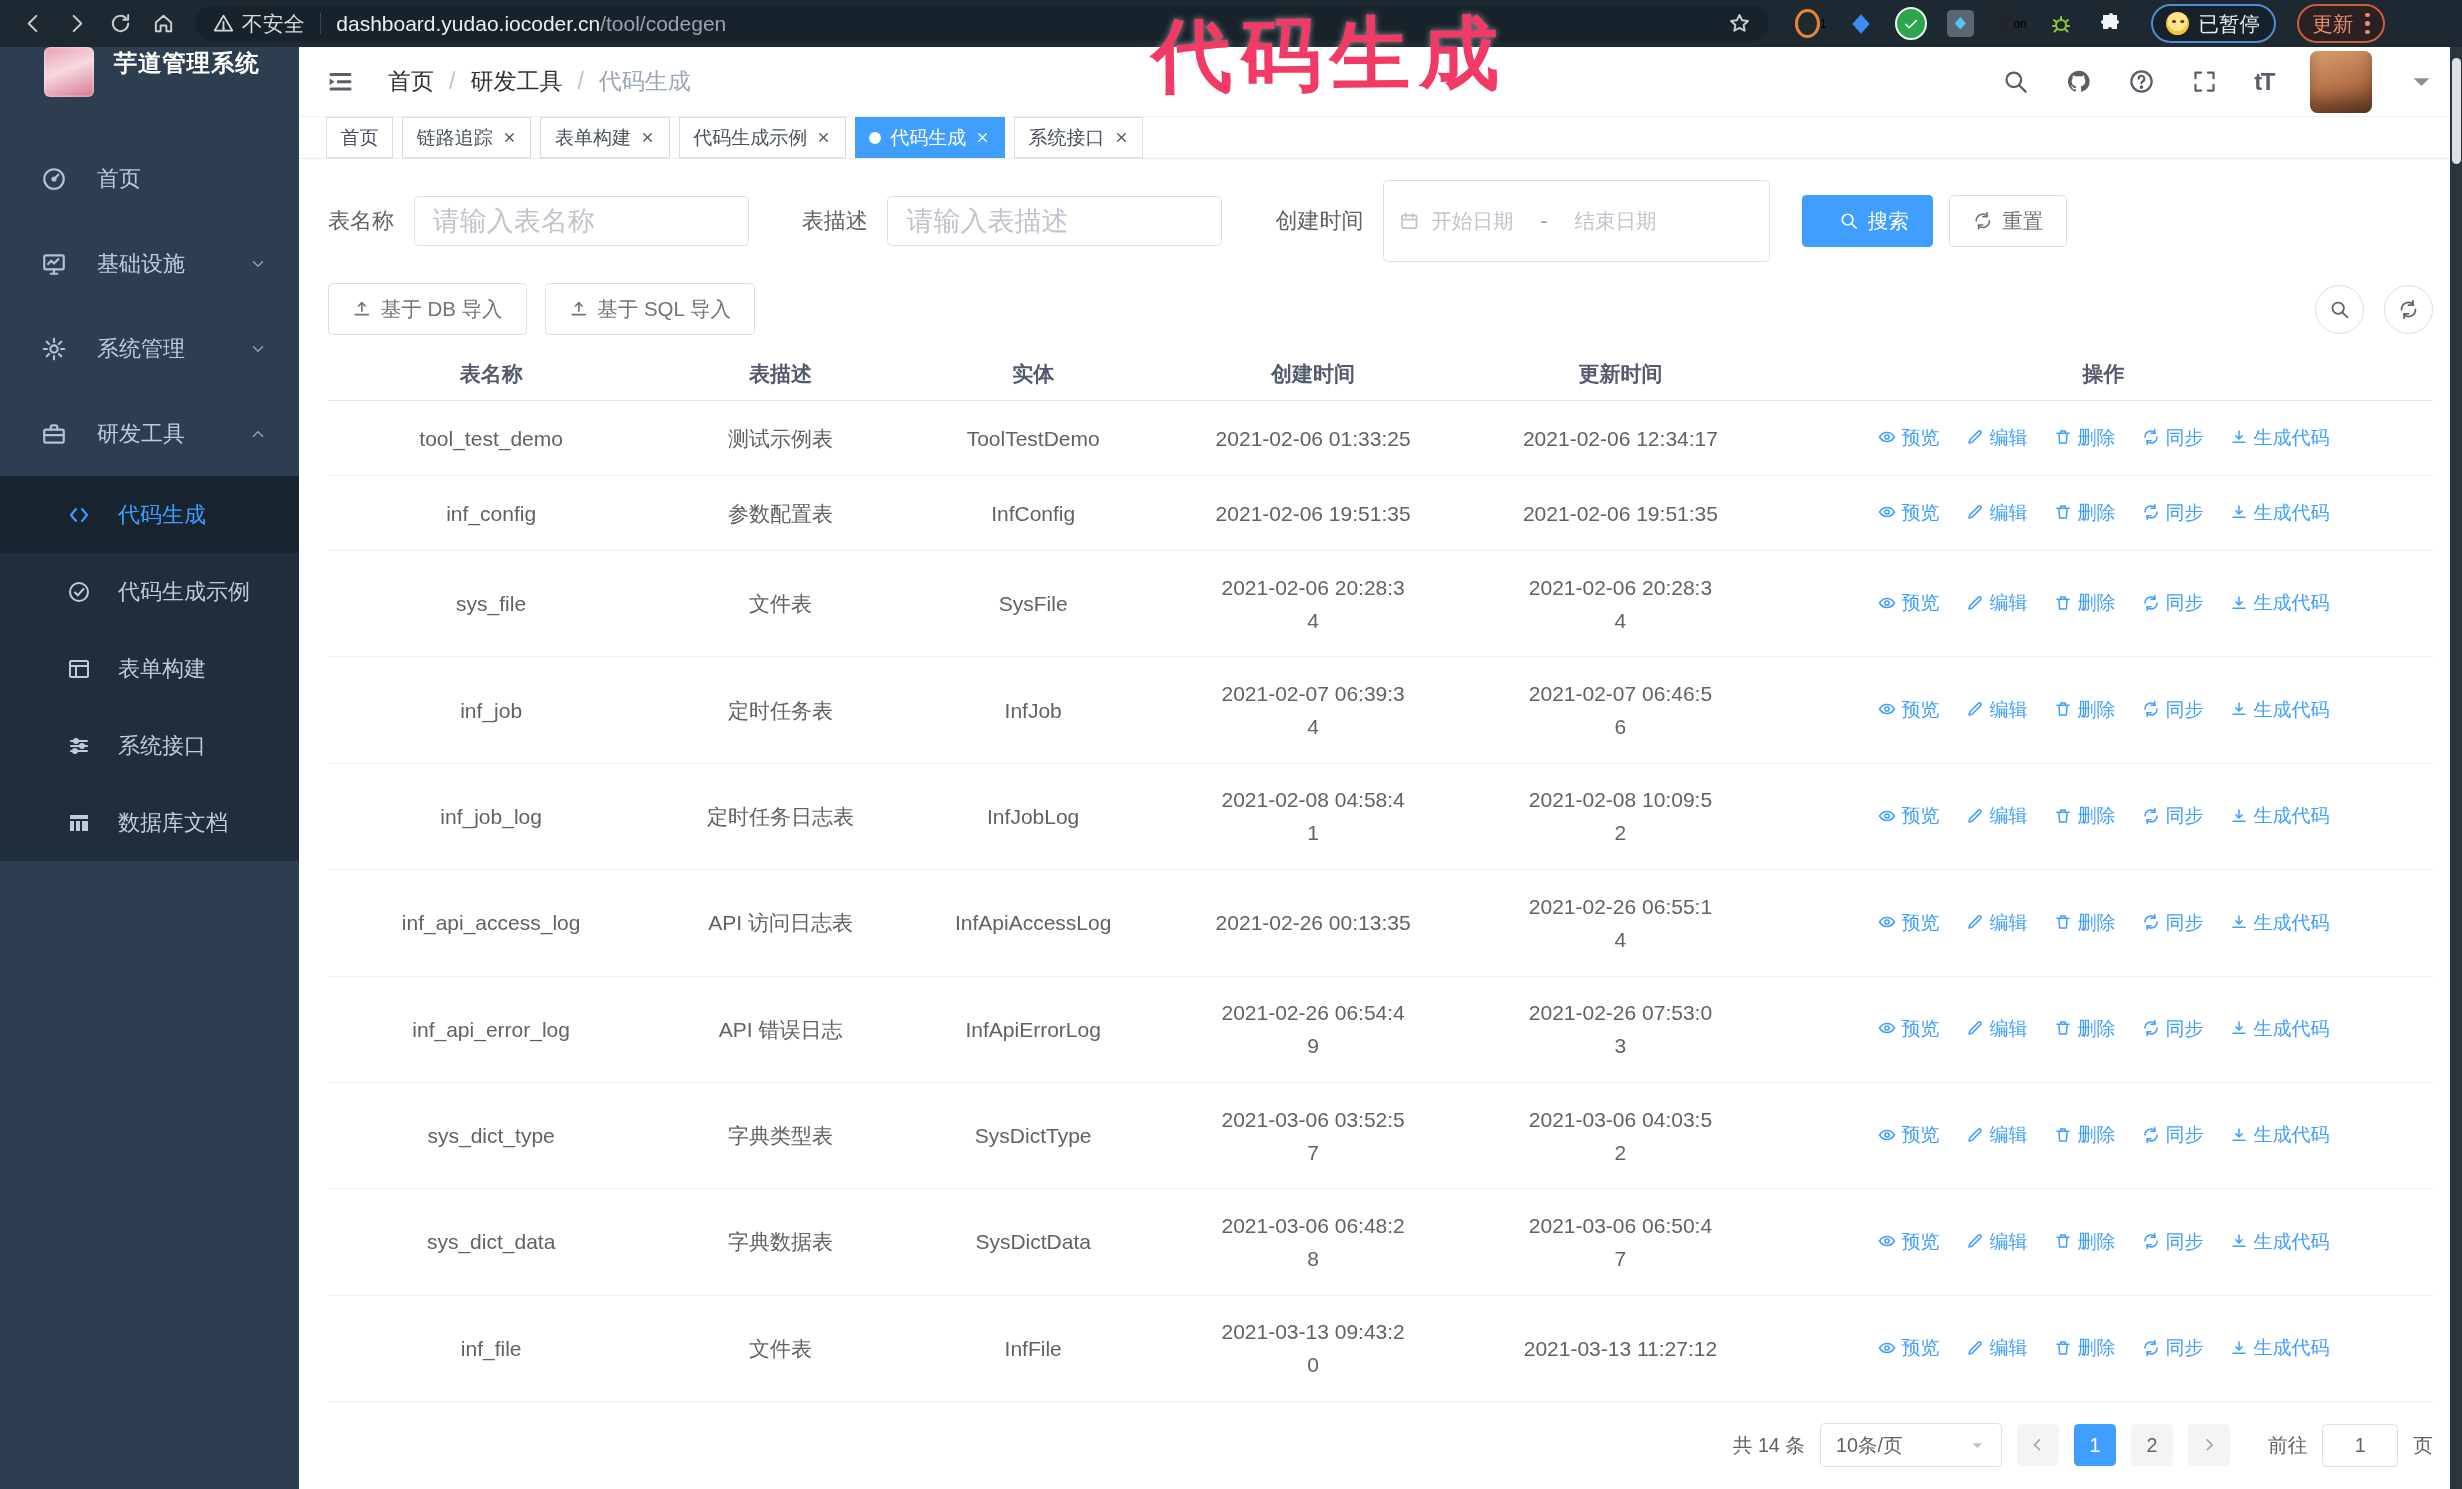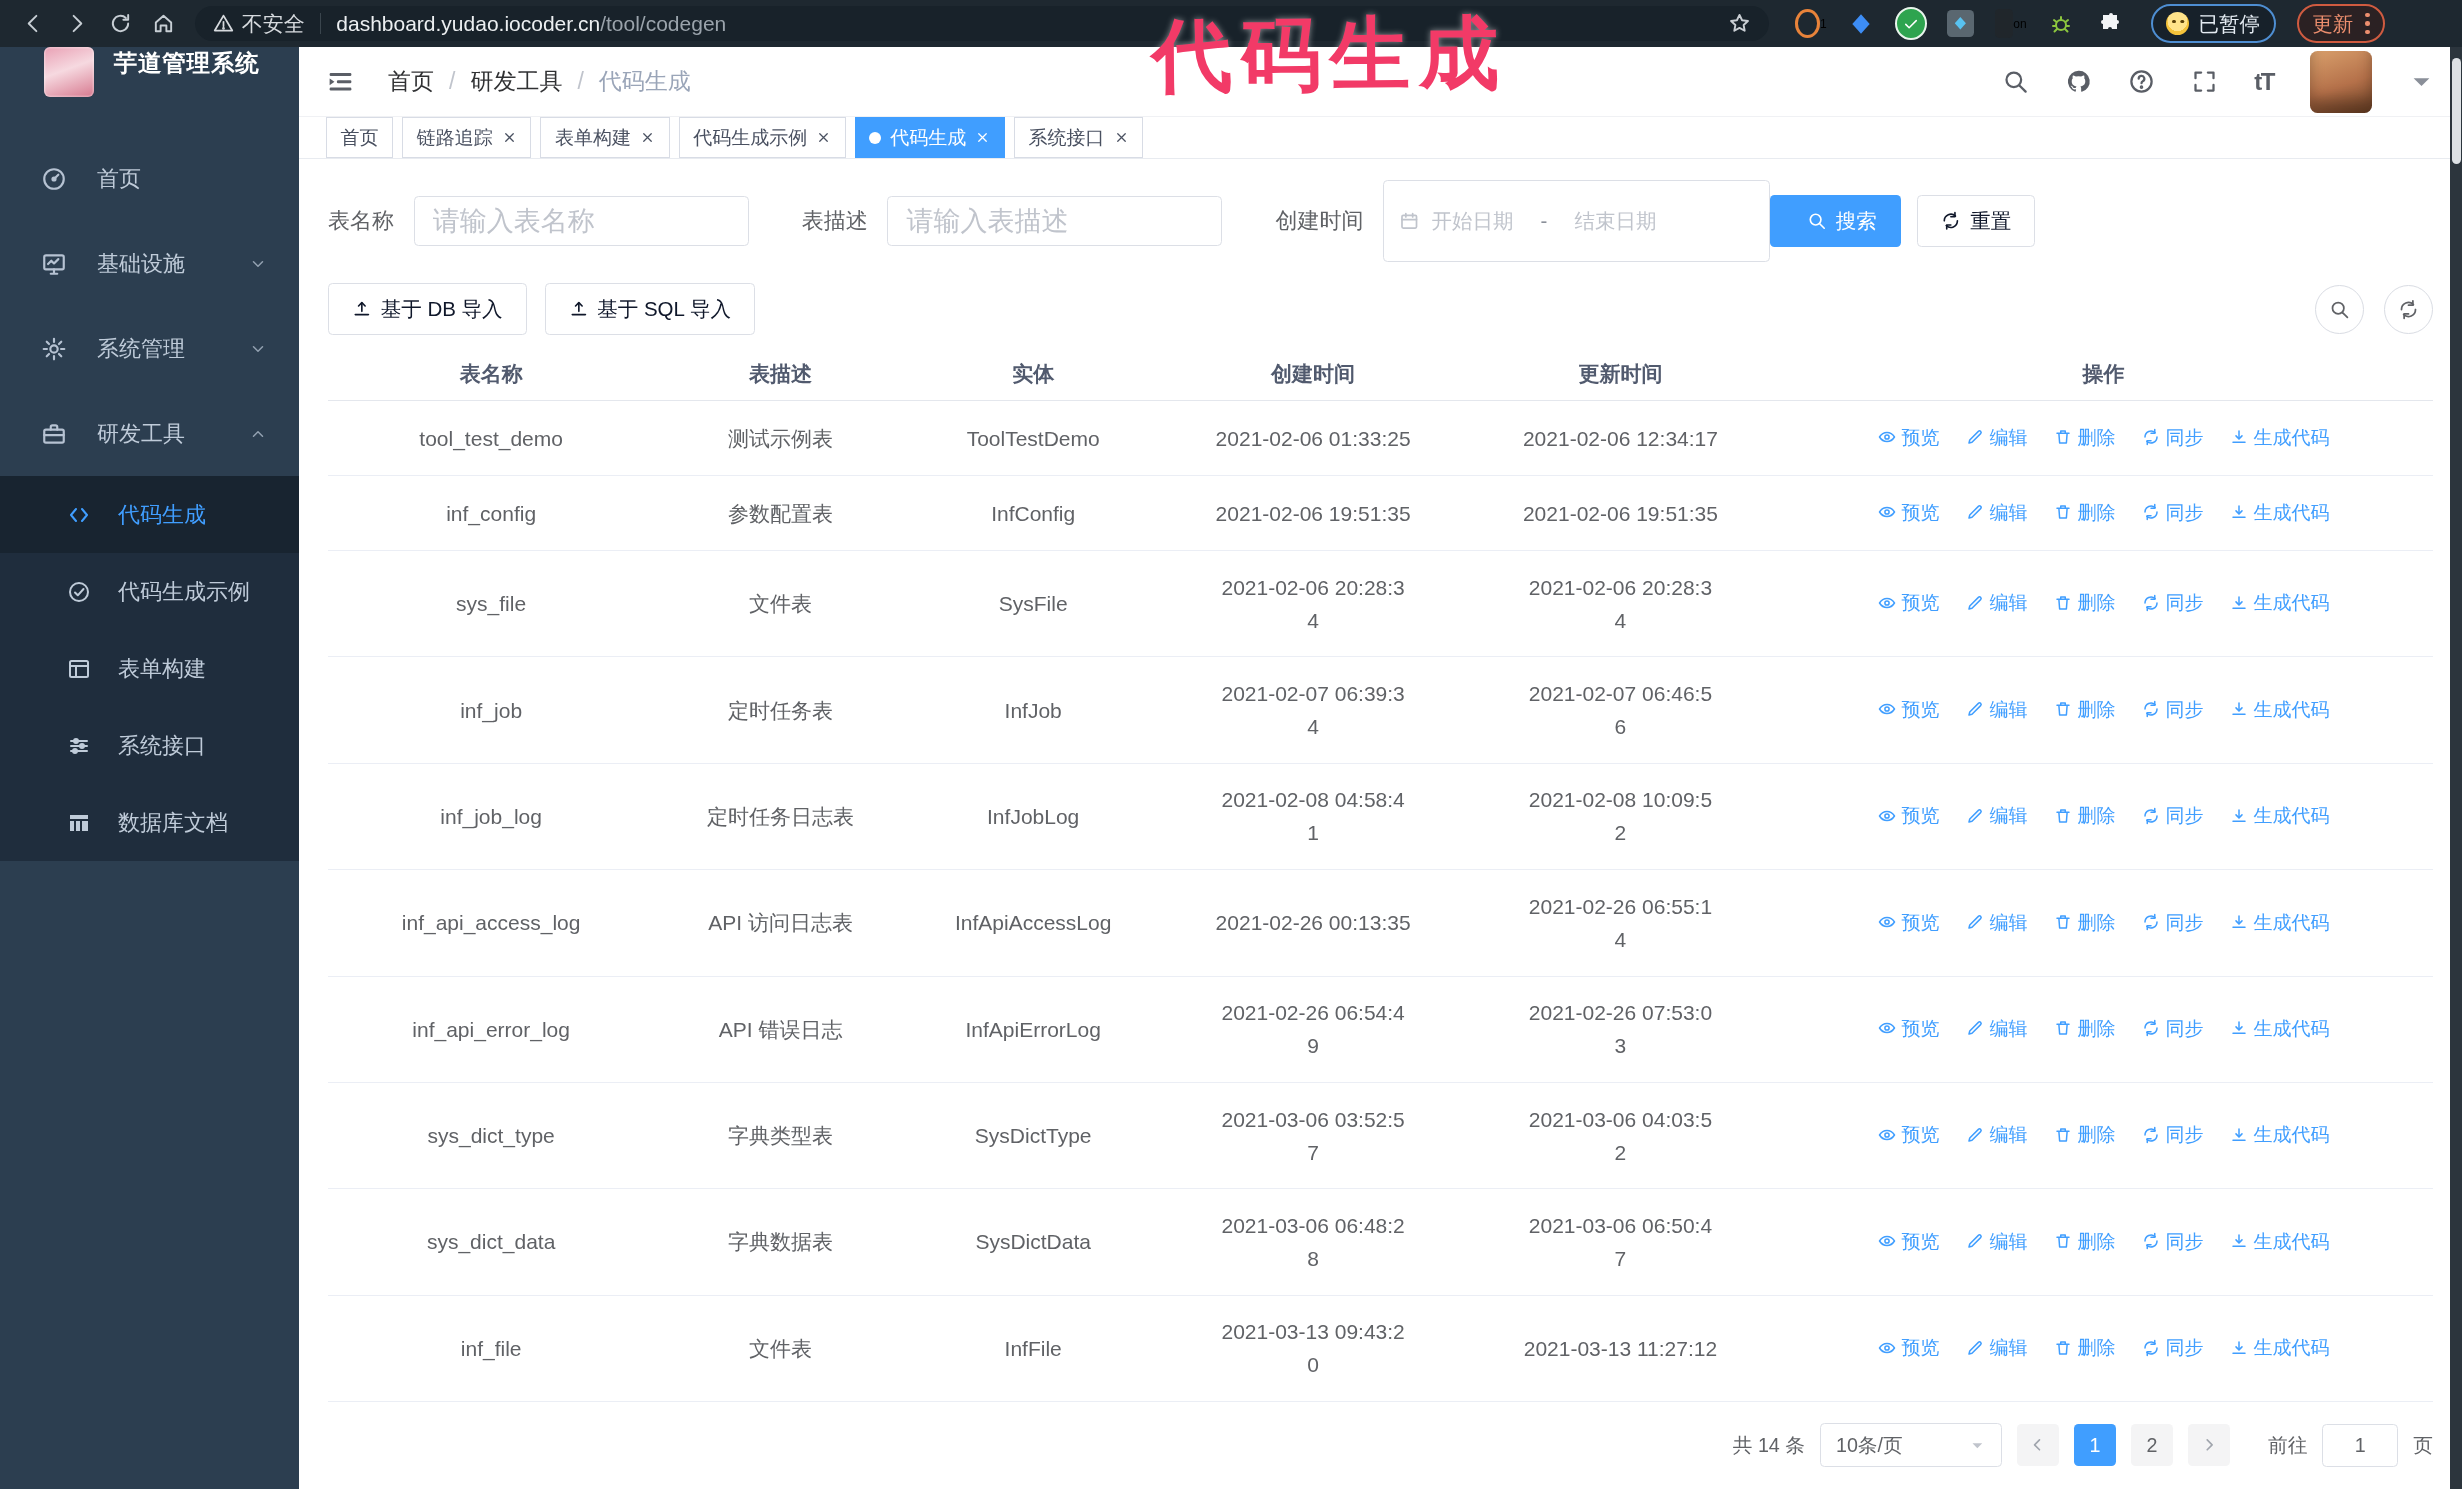--- a/index.html
+++ b/index.html
@@ -68,22 +68,22 @@
   .content{flex:1;padding:21px 29px 0;display:flex;flex-direction:column;}
   .filters{display:flex;align-items:center;font-size:22px;color:#606266;margin-bottom:21px;}
   .flabel{margin-right:19.7px;}
   .tinput{width:297px;height:48px;border:0.8px solid #dcdfe6;border-radius:4.5px;padding:0 18px;font-size:27px;color:#606266;outline:none;font-family:inherit;}
   .tinput::placeholder{color:#c0c4cc;}
   .gap1{width:53px;}
   .date-box{width:355px;height:48px;border:0.8px solid #dcdfe6;border-radius:4.5px;display:flex;align-items:center;padding:16px 15px;gap:12px;font-size:20.5px;color:#c0c4cc;}
   .date-box .mid{color:#8a8f99;flex:0 0 auto;margin:0 15px;}
   .btn{height:50px;display:flex;align-items:center;gap:9px;padding:0 23px;border-radius:4.5px;font-size:20.5px;cursor:pointer;border:0.8px solid transparent;}
   .btn .i{font-size:19.7px;display:flex;}
-  .btn-primary{background:#409EFF;color:#fff;padding-left:36px;}
-  .btn-plain{background:#fff;border-color:#dcdfe6;color:#0f172a;margin-left:16.7px;}
+  .btn-primary{background:#409EFF;color:#fff;margin-left:32px;padding-left:36px;}
+  .btn-plain{background:#fff;border-color:#dcdfe6;color:#737373;margin-left:16.7px;}
   .toolbar-row{display:flex;align-items:center;margin-bottom:12px;}
   .btn-import{margin-left:0;margin-right:18px;}
   .circle-btns{margin-left:auto;display:flex;gap:19.7px;}
   .cbtn{width:47px;height:47px;border-radius:50%;border:0.8px solid #d9dce3;background:#fff;color:#606266;display:flex;align-items:center;justify-content:center;font-size:21px;cursor:pointer;}
 
   .table{display:table;width:100%;border-collapse:collapse;font-size:21px;color:#606266;}
   .tr{display:table-row;}
   .th,.td{display:table-cell;text-align:center;vertical-align:middle;padding:19.7px 9px;border-bottom:0.8px solid #ebeef5;line-height:33px;}
   .th{color:#515a6e;font-weight:bold;border-bottom:0.8px solid #e4e7ed;padding:13px 9px;line-height:27px;}
   .c-name{width:15.5%;} .c-desc{width:12%;} .c-entity{width:12%;} .c-created{width:14.6%;} .c-updated{width:14.6%;} .c-ops{width:31.3%;}

